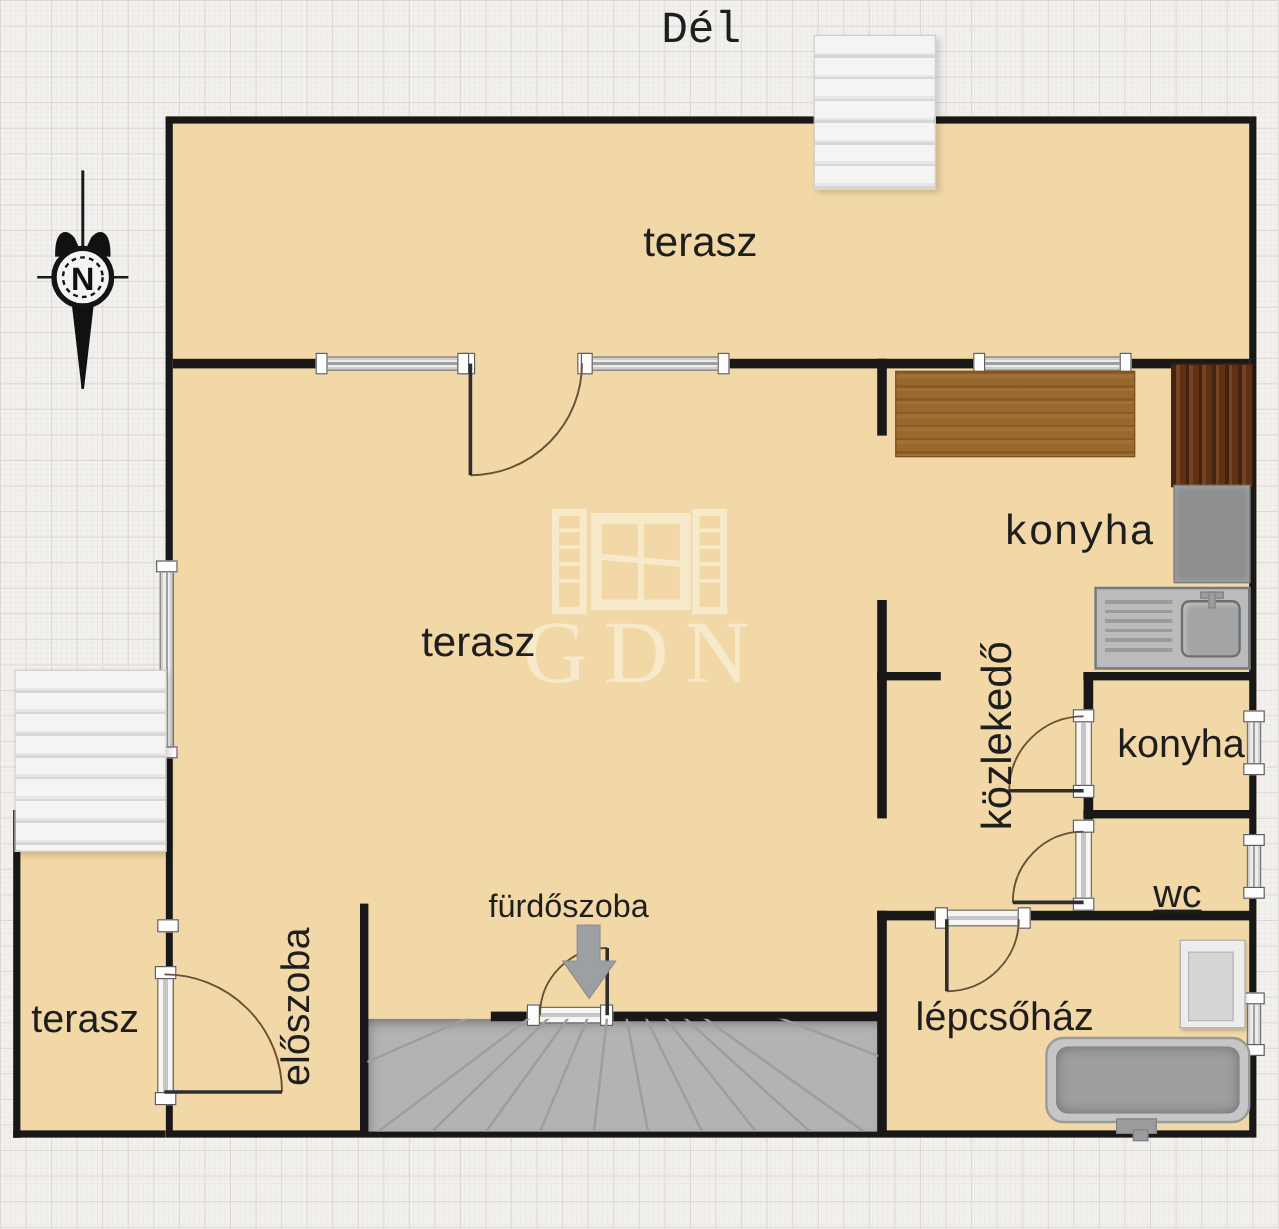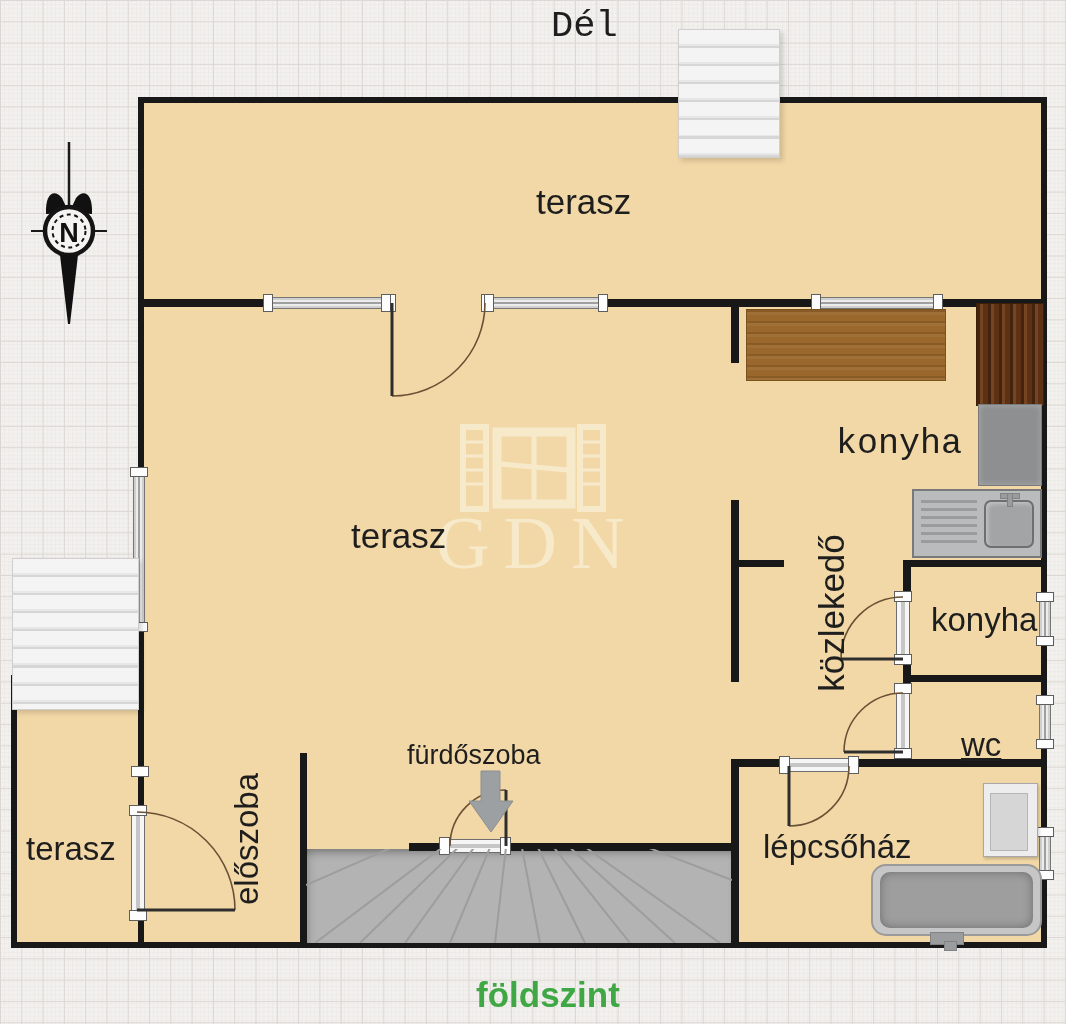--- a/index.html
+++ b/index.html
@@ -235,14 +235,13 @@
   <div class="lbl" style="left:536px;top:184px;">terasz</div>
   <div class="lbl" style="left:836px;top:427px;font-family:Liberation Mono, monospace;">konyha</div>
   <div class="lbl" style="left:351px;top:518px;">terasz</div>
   <div class="lbl vert" style="left:831px;top:613px;">közlekedő</div>
   <div class="lbl sm" style="left:931px;top:603px;">konyha</div>
   <div class="lbl sm" style="left:961px;top:728px;text-decoration:underline;">wc</div>
   <div class="lbl sm" style="left:763px;top:830px;">lépcsőház</div>
   <div class="lbl sm vert" style="left:246px;top:839px;">előszoba</div>
   <div class="lbl sm" style="left:26px;top:832px;">terasz</div>
   <div class="lbl small" style="left:407px;top:742px;">fürdőszoba</div>
-  <div class="lbl floorname" style="left:476px;top:977px;">földszint</div>
 </div>
 
 </body></html>

